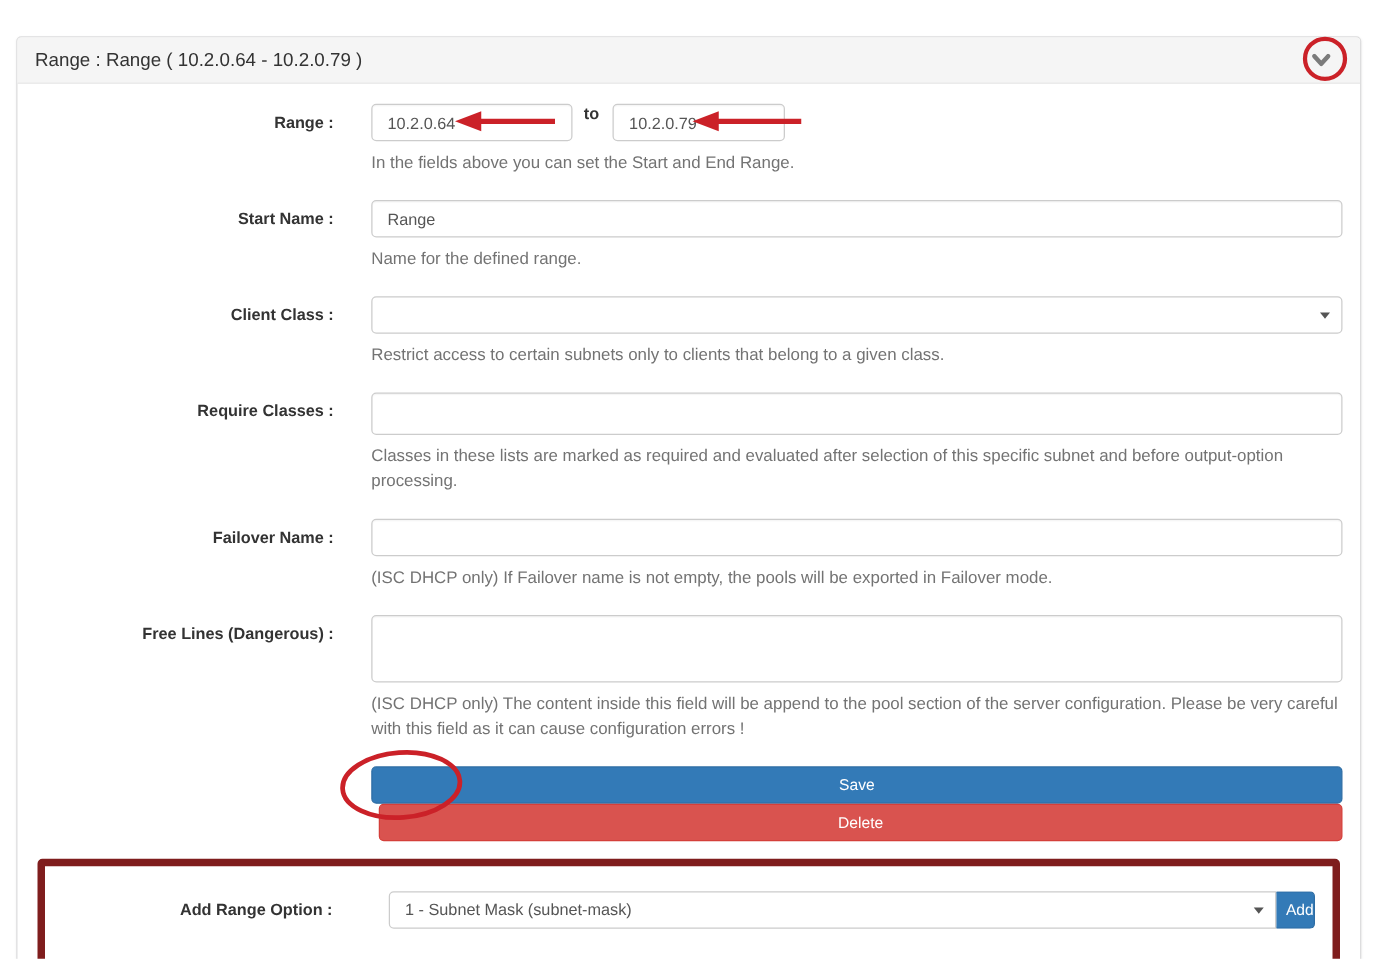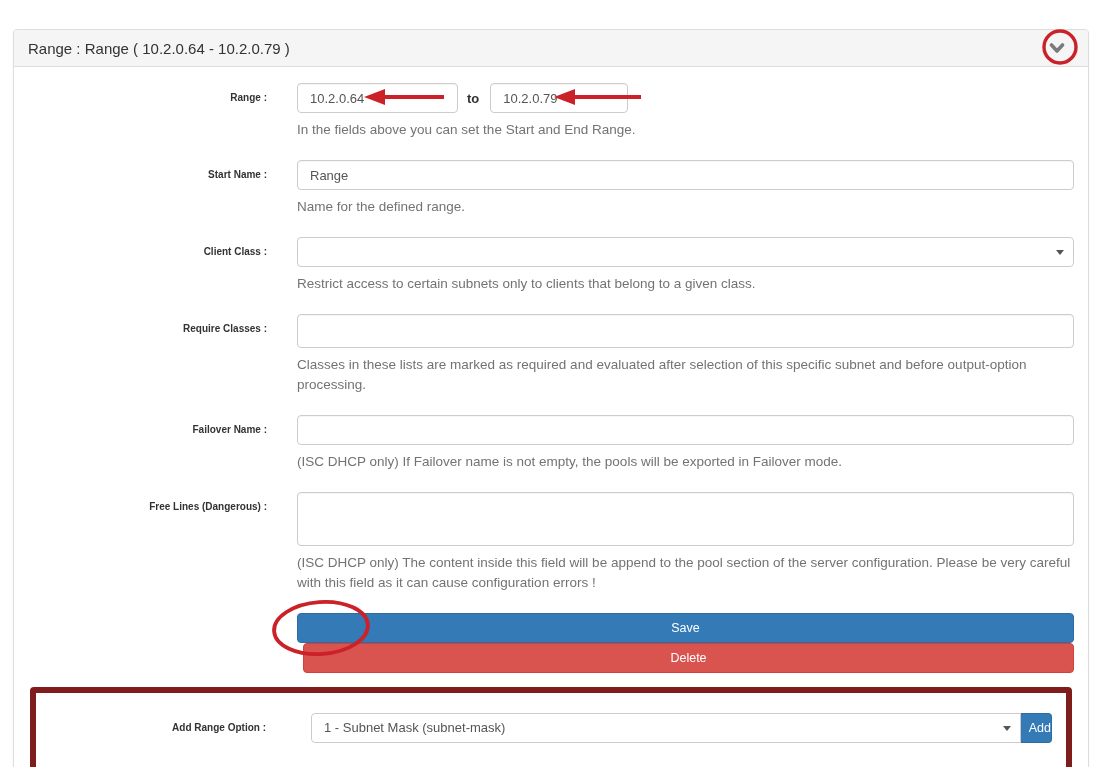--- a/index.html
+++ b/index.html
@@ -40,42 +40,42 @@
     display: flex; align-items: center; justify-content: center;
   }
   .panel-body { padding: 16px 14px 0 14px; }
 
   
   .form-group { display: flex; margin-bottom: 12px; }
   .col-label {
     width: 269px; flex: none;
     padding: 7px 30px 0 0;
     text-align: right;
-    font-size: 10px; font-weight: bold; color: #333333;
+    font-size: 13px; font-weight: bold; color: #333333;
     line-height: 16px;
   }
   .col-field { flex: 1; min-width: 0; }
 
   .form-control {
     display: block; width: 100%;
     height: 30px;
     padding: 5px 12px;
     font-size: 13px;
     font-family: "Liberation Sans", "DejaVu Sans", sans-serif;
     color: #555555;
     background: #ffffff;
     border: 1px solid #cccccc;
     border-radius: 4px;
     box-shadow: inset 0 1px 1px rgba(0,0,0,.045);
     outline: none;
   }
   textarea.form-control { height: 54px; resize: none; }
   .tall { height: 34px; }
 
-  .inline-range { display: flex; align-items: center; }
+  .inline-range { display: flex; }
   .range-input { width: 161px; }
   .range-input-end { width: 138px; }
   .to-sep { padding: 0 11px 0 9px; font-size: 13px; font-weight: bold; color: #333333; }
 
   .help-block {
     margin: 7px 0 8px;
     font-size: 13.5px;
     line-height: 20px;
     color: #737373;
   }

